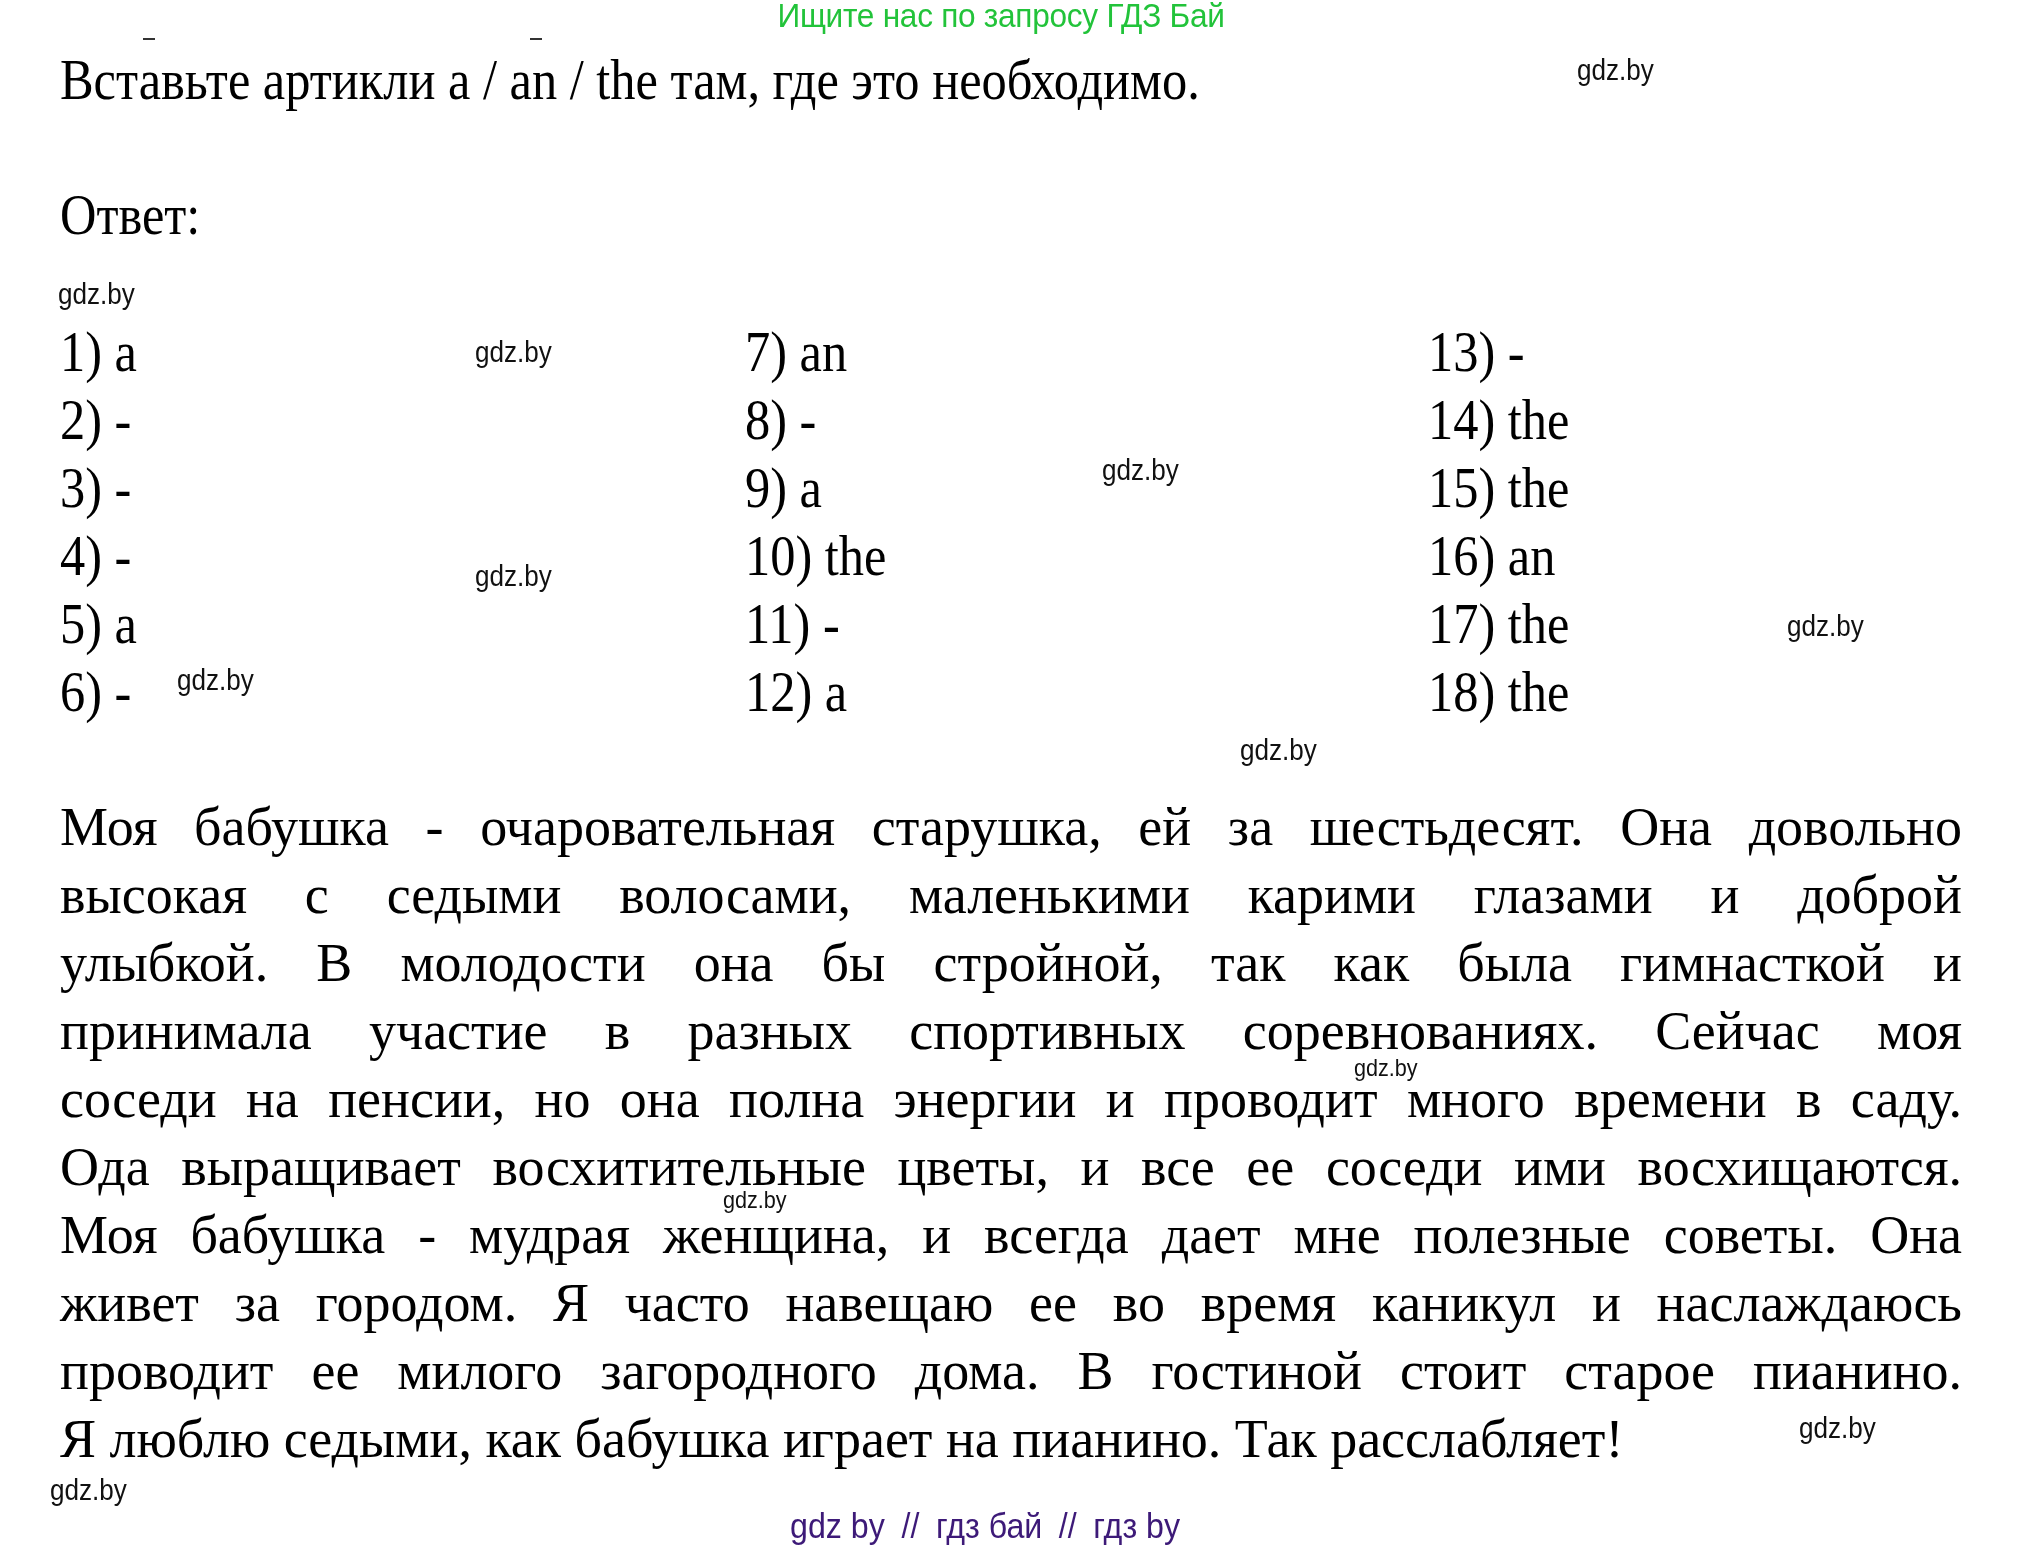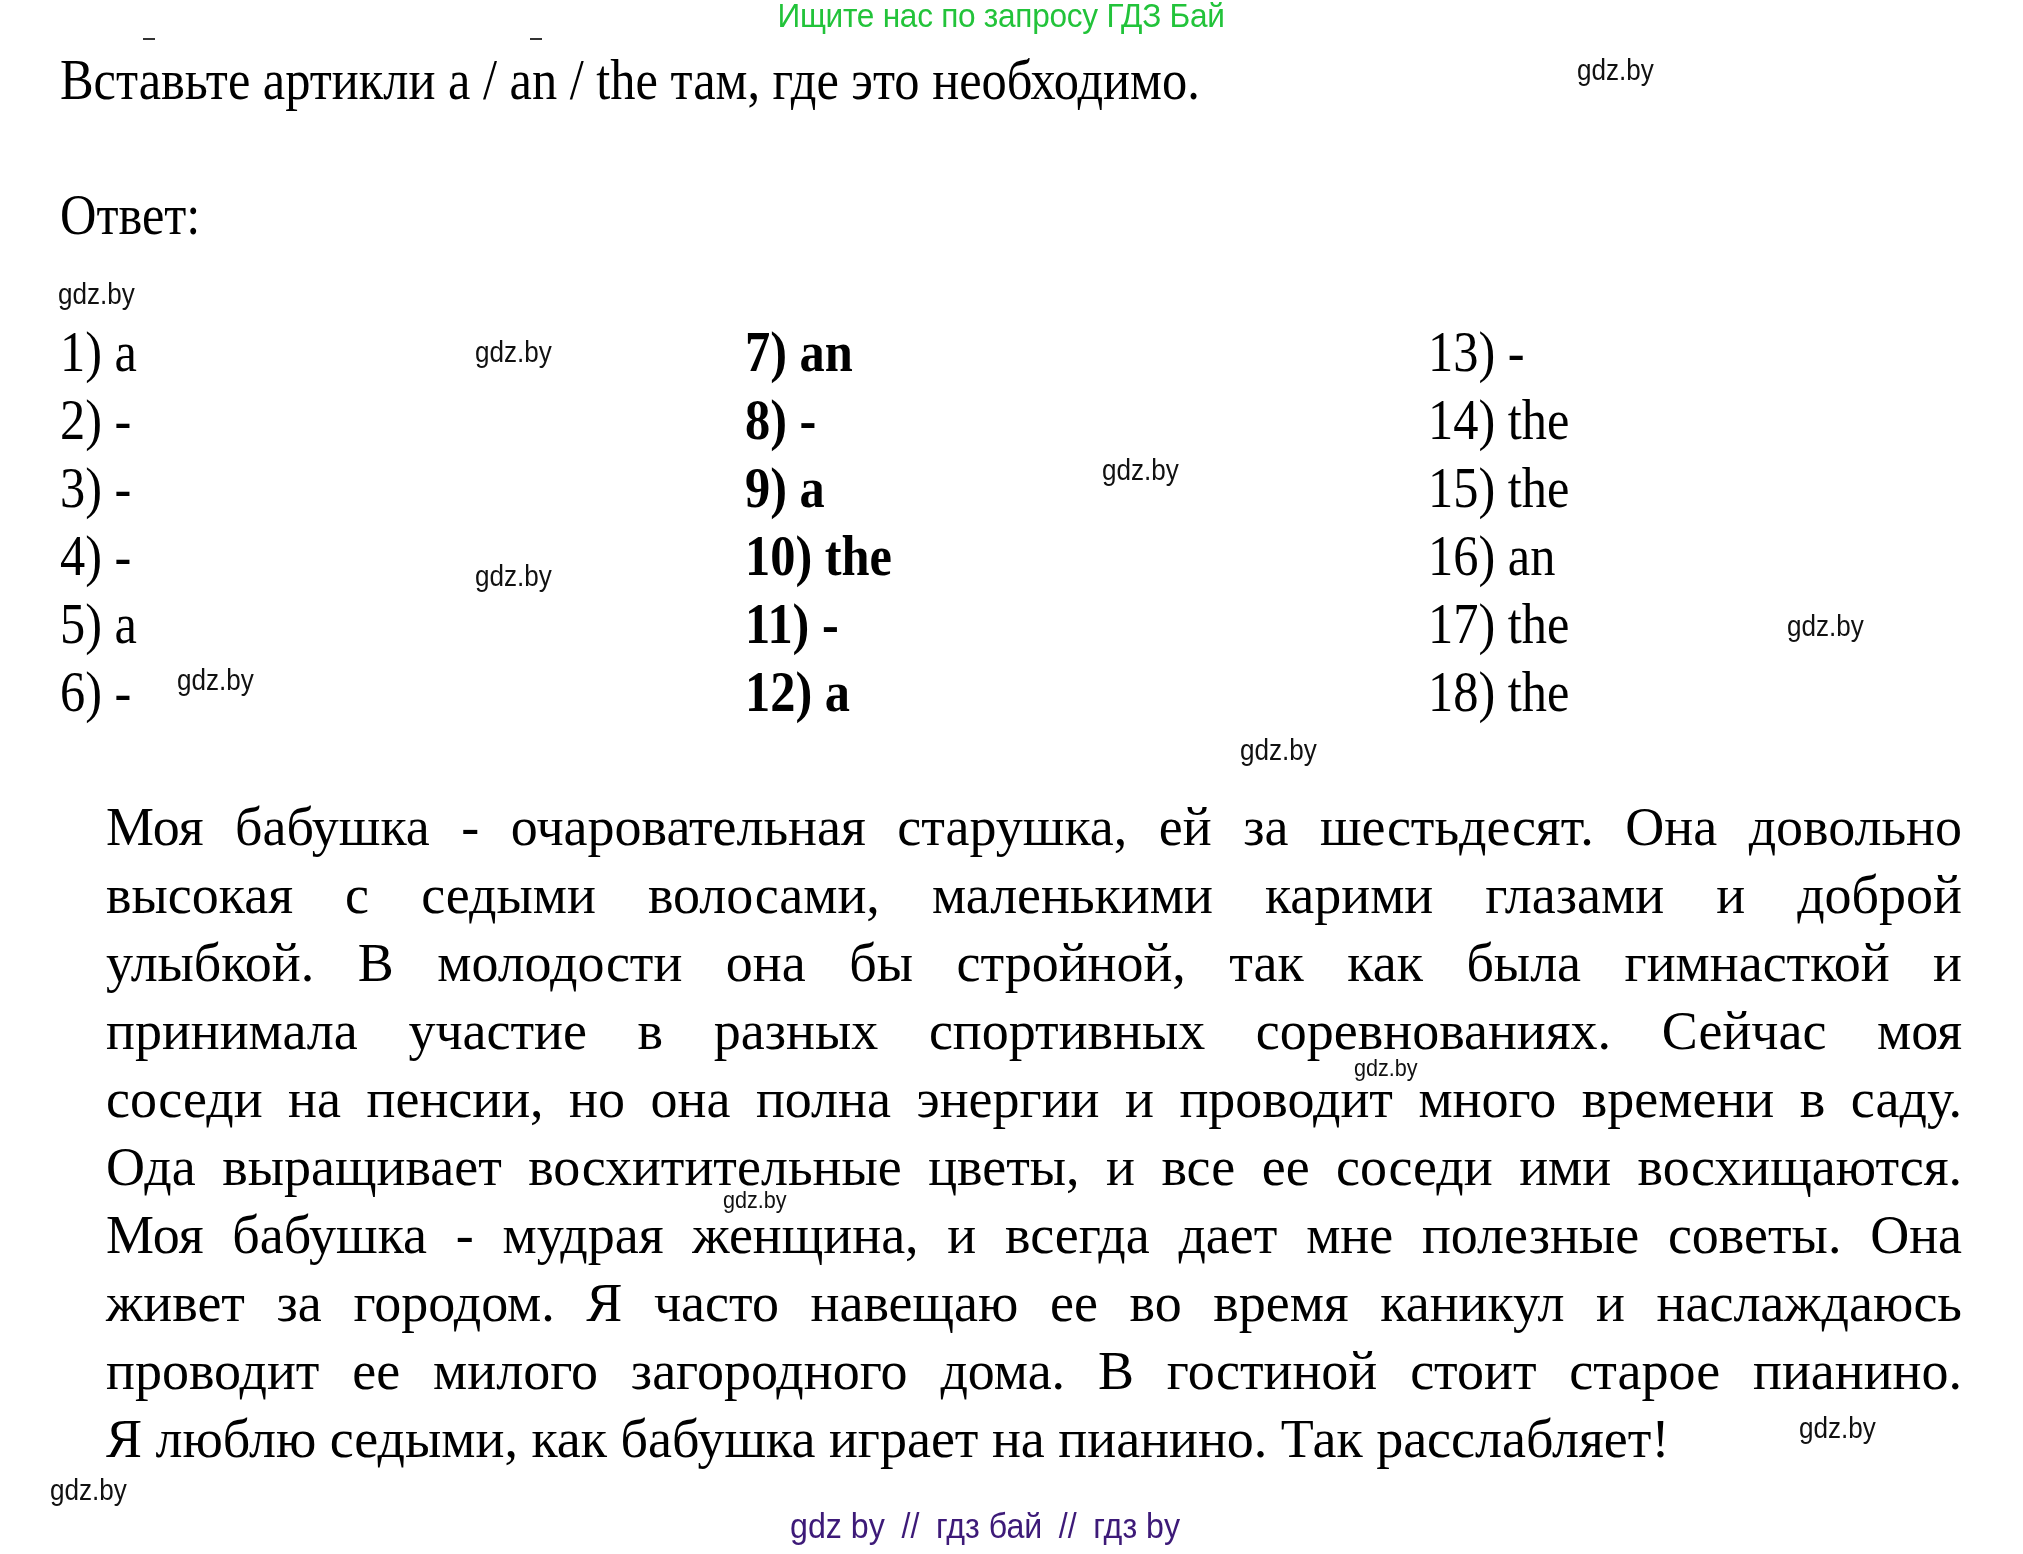--- a/index.html
+++ b/index.html
@@ -10,21 +10,21 @@
     transform:scaleX(0.93); transform-origin:left top; white-space:nowrap; }
   .dash { position:absolute; top:38px; width:12px; height:2px; background:#333; }
   .title { position:absolute; left:60px; top:48px; font-size:56px; white-space:nowrap;
     transform:scaleX(0.9); transform-origin:left top; }
   .answer-label { position:absolute; left:60px; top:183px; font-size:56px; transform:scaleX(0.9); transform-origin:left top; }
   .wm { position:absolute; font-family:"Liberation Sans","DejaVu Sans",sans-serif; font-size:29px; color:#111;
     transform:scaleX(0.9); transform-origin:left top; white-space:nowrap; }
   .col { position:absolute; top:318px; }
   .item { height:68px; font-size:56px; line-height:68px; white-space:nowrap; transform:scaleX(0.9); transform-origin:left top; }
   .para { position:absolute; left:60px; top:793px; width:1902px; font-size:54px; line-height:68px; text-align:justify; }
-  .para .line { display:block; text-align:justify; text-align-last:justify; white-space:nowrap; overflow:visible; height:68px;margin-left:46px; }
+  .para .line { display:block; text-align:justify; text-align-last:justify; white-space:nowrap; overflow:visible; height:68px; }
   .para .line.last { text-align-last:left; }
   .footer { position:absolute; left:790px; top:1506px; font-family:"Liberation Sans","DejaVu Sans",sans-serif;
     font-size:35px; color:#3d1a78; white-space:nowrap; transform:scaleX(0.92); transform-origin:left top; }
   .footer .sep { margin:0 18px; }
 </style>
 </head>
 <body>
 
 <div class="banner">Ищите нас по запросу ГДЗ Бай</div>
 <div class="dash" style="left:143px"></div>
@@ -37,21 +37,21 @@
 <div class="wm" style="left:58px; top:278px;">gdz.by</div>
 
 <div class="col serif" style="left:60px;">
   <div class="item"><span>1)</span> <span>a</span></div>
   <div class="item"><span>2)</span> <span>-</span></div>
   <div class="item"><span>3)</span> <span>-</span></div>
   <div class="item"><span>4)</span> <span>-</span></div>
   <div class="item"><span>5)</span> <span>a</span></div>
   <div class="item"><span>6)</span> <span>-</span></div>
 </div>
-<div class="col serif" style="left:745px;font-weight:bold;">
+<div class="col serif" style="left:745px;">
   <div class="item"><span>7)</span> <span>an</span></div>
   <div class="item"><span>8)</span> <span>-</span></div>
   <div class="item"><span>9)</span> <span>a</span></div>
   <div class="item"><span>10)</span> <span>the</span></div>
   <div class="item"><span>11)</span> <span>-</span></div>
   <div class="item"><span>12)</span> <span>a</span></div>
 </div>
 <div class="col serif" style="left:1428px;">
   <div class="item"><span>13)</span> <span>-</span></div>
   <div class="item"><span>14)</span> <span>the</span></div>

